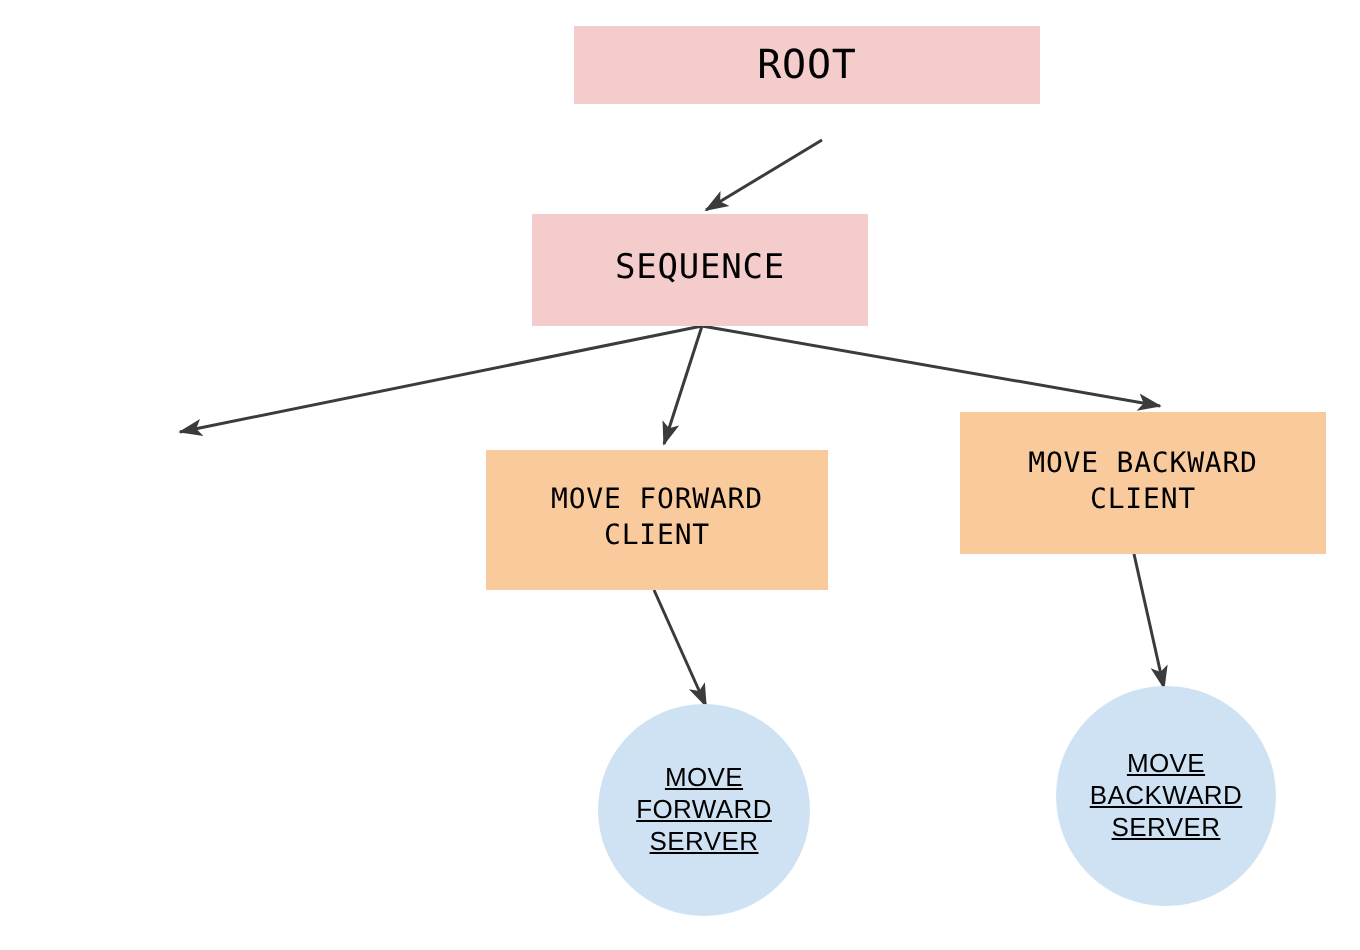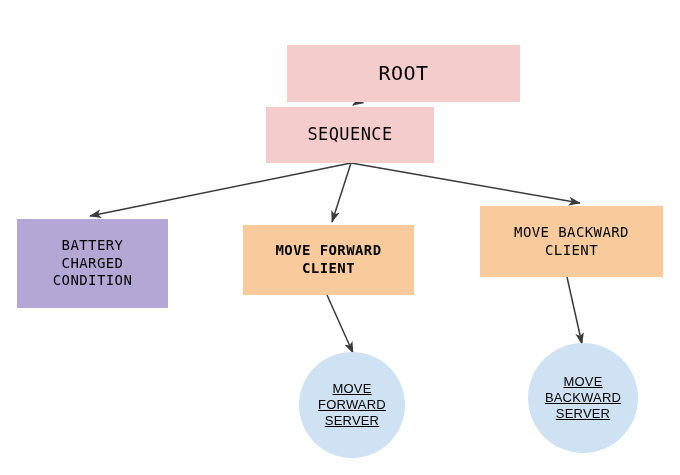--- a/index.html
+++ b/index.html
@@ -43,34 +43,34 @@
   }
   .node.circle {
     font-family: "Liberation Sans", sans-serif;
     border-radius: 50%;
     letter-spacing: 0.2px;
     line-height: 1.22;
     text-decoration: underline;
   }
   
   #node-root {
-    left: 287px; top: 13px; width: 233px; height: 57px;
-    background: #f4cccc; font-size: 20px; margin-top: 32px;
+    left: 287px; top: 13px; width: 233px; height: 39px;
+    background: #f4cccc; font-size: 20px;
   }
   #node-sequence {
     left: 266px; top: 107px; width: 168px; height: 56px;
     background: #f4cccc; font-size: 17px; text-align: center;
   }
   #node-battery-condition {
     left: 17px; top: 219px; width: 151px; height: 89px;
     background: #b4a7d6; font-size: 14px;
   }
   #node-move-forward-client {
     left: 243px; top: 225px; width: 171px; height: 70px;
-    background: #f9cb9c; font-size: 14px; font-weight: bold;
+    background: #f9cb9c; font-size: 14px;
   }
   #node-move-backward-client {
     left: 480px; top: 206px; width: 183px; height: 71px;
     background: #f9cb9c; font-size: 14px;
   }
   #node-move-forward-server {
     left: 299px; top: 352px; width: 106px; height: 106px;
     background: #cfe2f3; font-size: 13px;
   }
   #node-move-backward-server {
@@ -100,23 +100,20 @@
 
     <line x1="327" y1="295" x2="353" y2="353" stroke="#3b3b3b" stroke-width="1.5" marker-end="url(#arrowhead)"></line>
 
     <line x1="567" y1="277" x2="582" y2="344" stroke="#3b3b3b" stroke-width="1.5" marker-end="url(#arrowhead)"></line>
   </svg>
 
   <div class="node rect" id="node-root">ROOT</div>
 
   <div class="node rect" id="node-sequence">SEQUENCE</div>
 
-  <div class="node rect" id="node-battery-condition">BATTERY
-CHARGED
-CONDITION</div>
 
   <div class="node rect" id="node-move-forward-client">MOVE FORWARD
 CLIENT</div>
 
   <div class="node rect" id="node-move-backward-client">MOVE BACKWARD
 CLIENT</div>
 
   <div class="node circle" id="node-move-forward-server">MOVE
 FORWARD
 SERVER</div>

